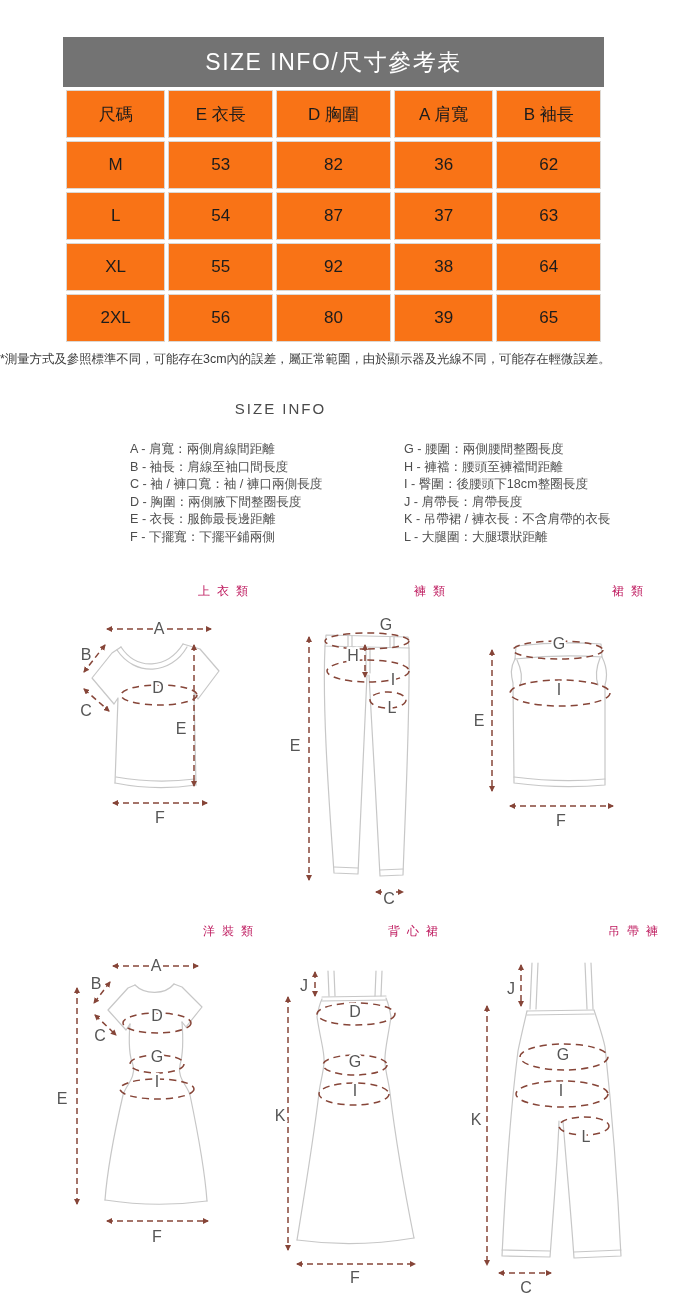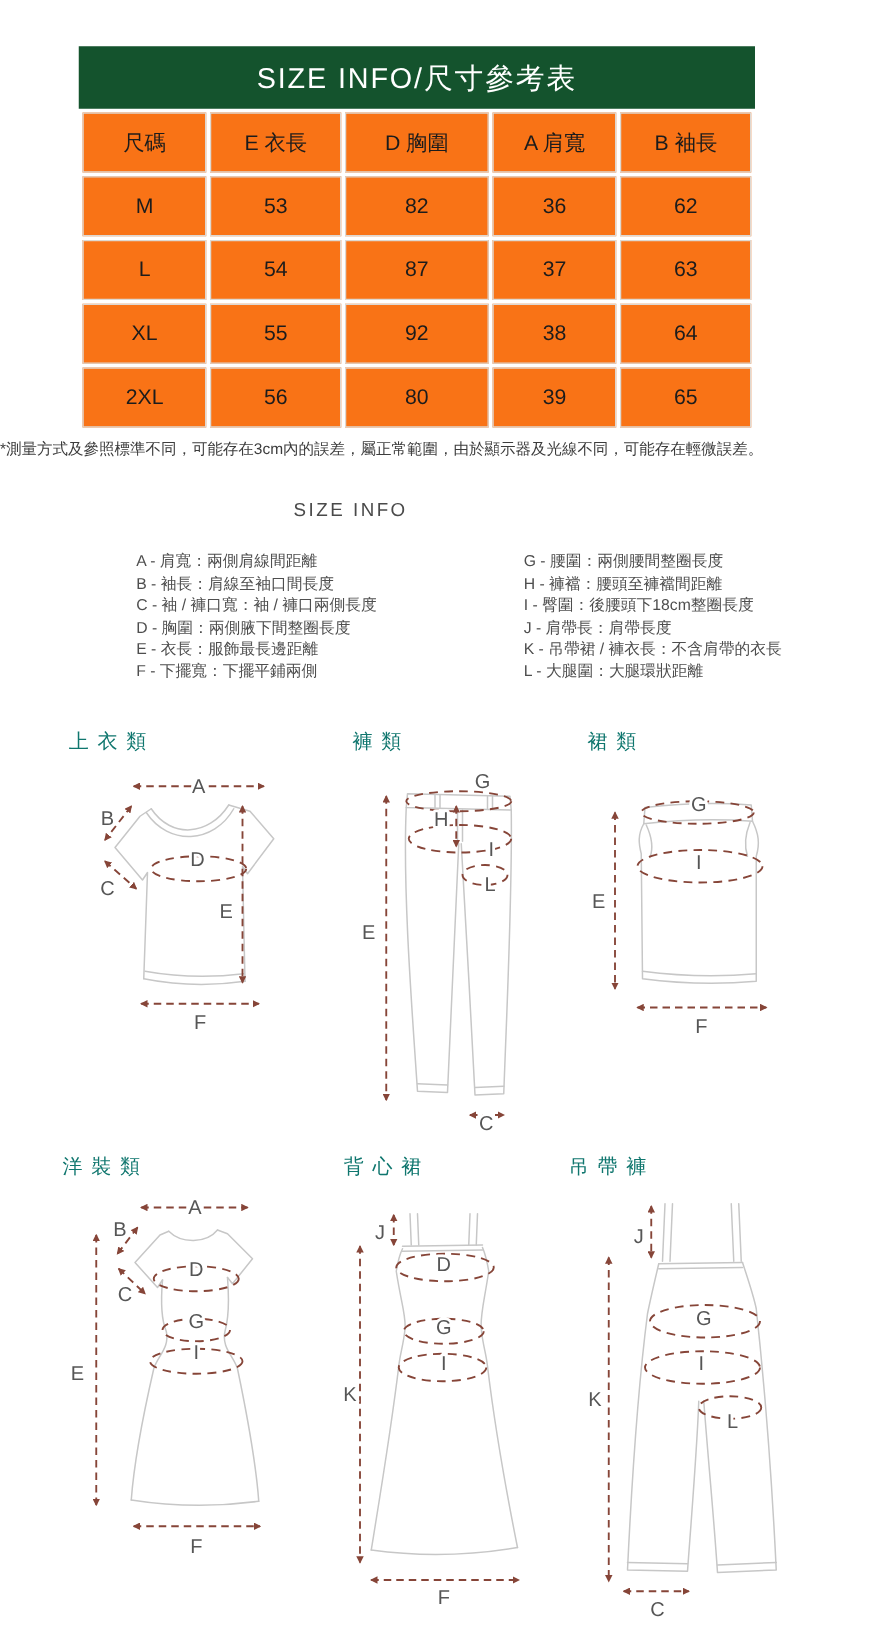--- a/index.html
+++ b/index.html
@@ -1,43 +1,43 @@
 <!DOCTYPE html>
 <html><head>
 <meta charset="utf-8">
 <style>
   html,body{margin:0;padding:0;background:#ffffff;}
   .page{position:relative;width:700px;height:1300px;background:#fff;
         font-family:"Liberation Sans","DejaVu Sans",sans-serif;color:#222;overflow:hidden;}
 
   
   .table-block{position:absolute;left:63px;top:37px;width:541px;}
-  .banner{height:50px;line-height:50px;background:#14532d;color:#ffffff;text-align:center;
+  .banner{height:50px;line-height:50px;background:#737373;color:#ffffff;text-align:center;
           font-size:23px;letter-spacing:1.5px;}
   table.sizes{width:100%;border-collapse:separate;border-spacing:3px;margin-top:0;table-layout:fixed;}
   table.sizes th,table.sizes td{border:1px solid #ddd8d2;background:#f97316;text-align:center;
           font-weight:normal;font-size:17px;color:#1c1c1c;height:46px;padding:0;}
   table.sizes col.c0{width:19%}.sizes col.c1{width:20%}.sizes col.c2{width:22%}
   table.sizes col.c3{width:19%}.sizes col.c4{width:20%}
 
   
   .note{position:absolute;left:0;top:351px;width:700px;
         font-size:12.4px;color:#3c3c3c;}
 
   
   .legend-title{position:absolute;left:0;top:400px;width:561px;text-align:center;
         font-size:15px;color:#4a4a4a;letter-spacing:2px;}
-  .legend{position:absolute;left:109px;top:441px;display:flex;gap:36px;}
+  .legend{position:absolute;left:130px;top:441px;display:flex;}
   .legend-col{width:230px;}
   .legend-col.right{width:280px;margin-left:44px;}
   .legend-line{font-size:12.6px;color:#4e4e4e;line-height:17.5px;white-space:nowrap;}
 
   
   .diagram{position:absolute;}
-  .diagram-title{text-align:left;font-size:16px;color:#0f766e;letter-spacing:7px;height:24px;
+  .diagram-title{text-align:right;font-size:12px;color:#be185d;letter-spacing:7px;height:24px;
         margin-bottom:6px;white-space:nowrap;}
   svg{display:block;}
   .out{stroke:#c7c7c7;stroke-width:1.2;fill:none;stroke-linejoin:round;stroke-linecap:round;}
   .dash{stroke:#864538;stroke-width:1.5;fill:none;stroke-dasharray:6 4;}
   .dashe{stroke:#864538;stroke-width:1.5;fill:none;stroke-dasharray:7 5;}
   .lbl{font-family:"Liberation Sans","DejaVu Sans",sans-serif;font-size:16px;fill:#565656;
        paint-order:stroke;stroke:#ffffff;stroke-width:4.5px;stroke-linejoin:round;text-anchor:middle;}
 </style>
 </head>
 <body>

